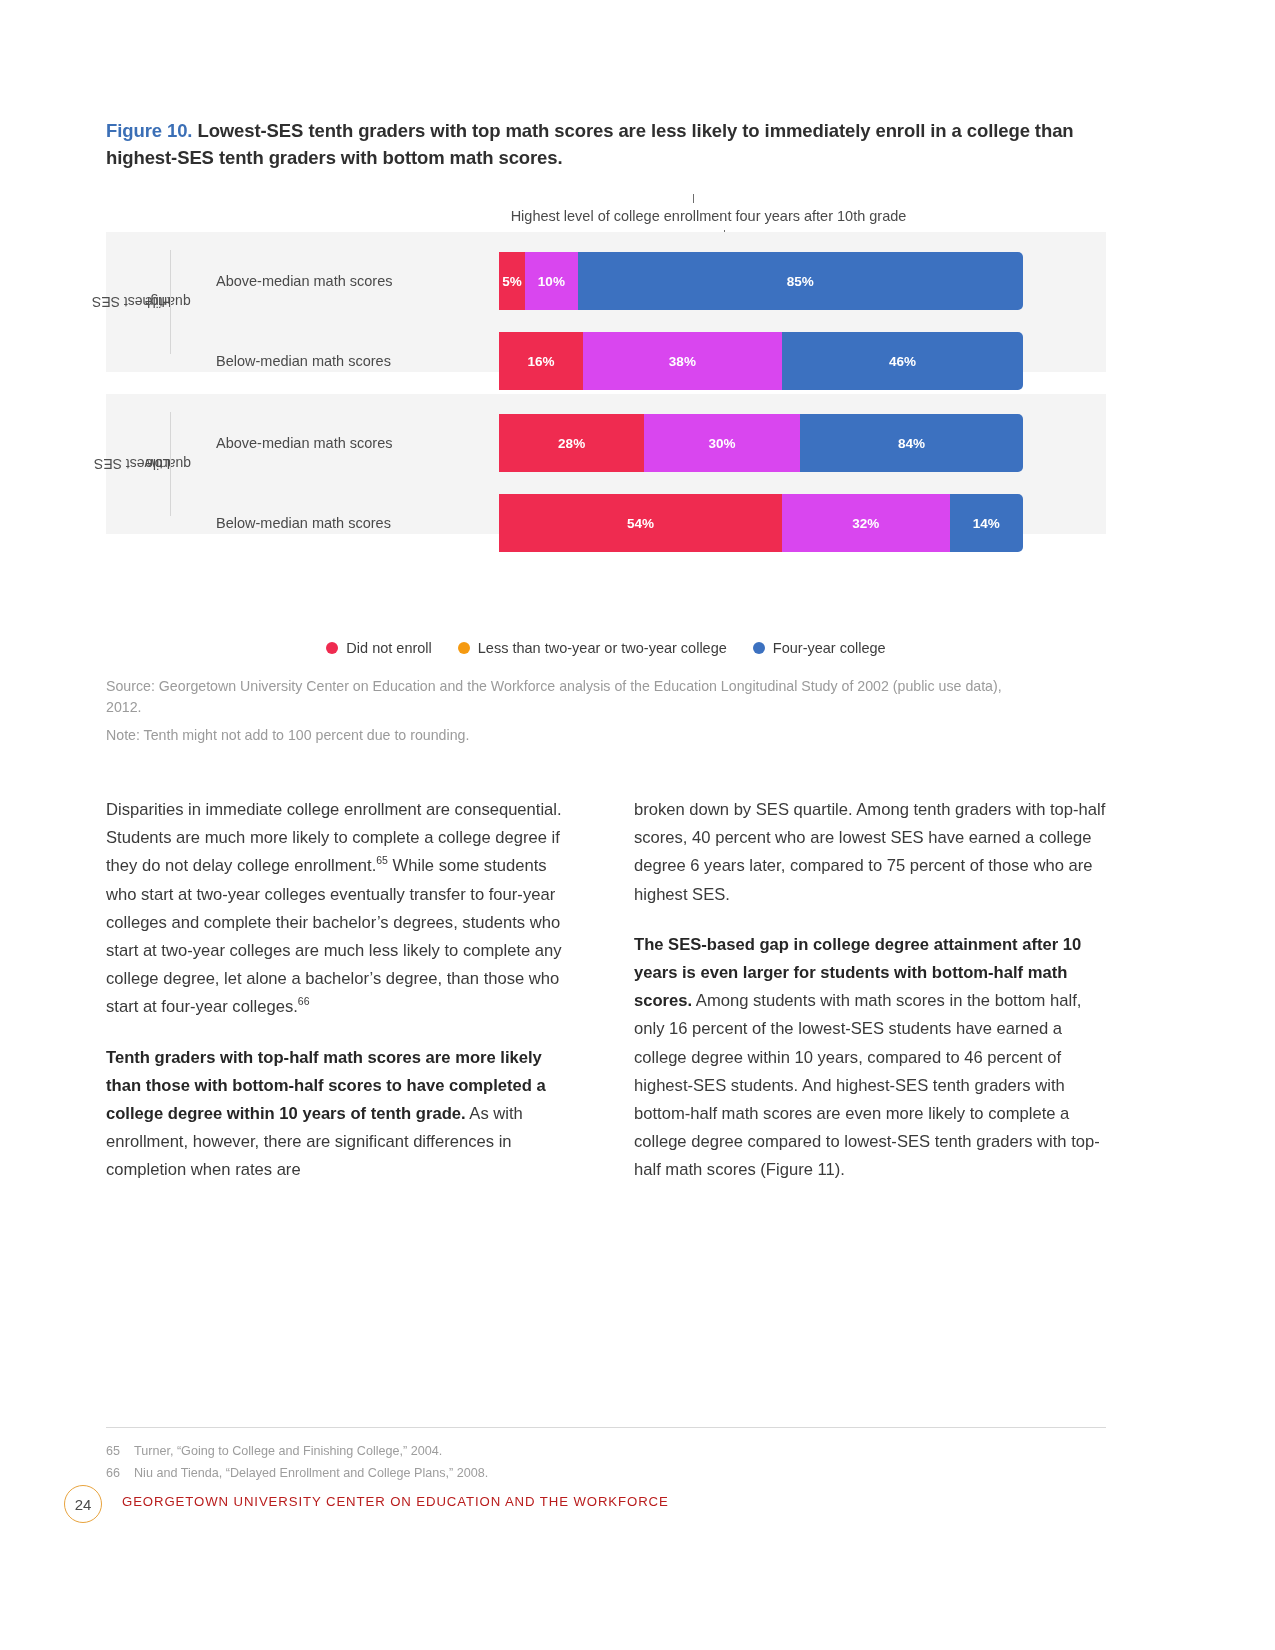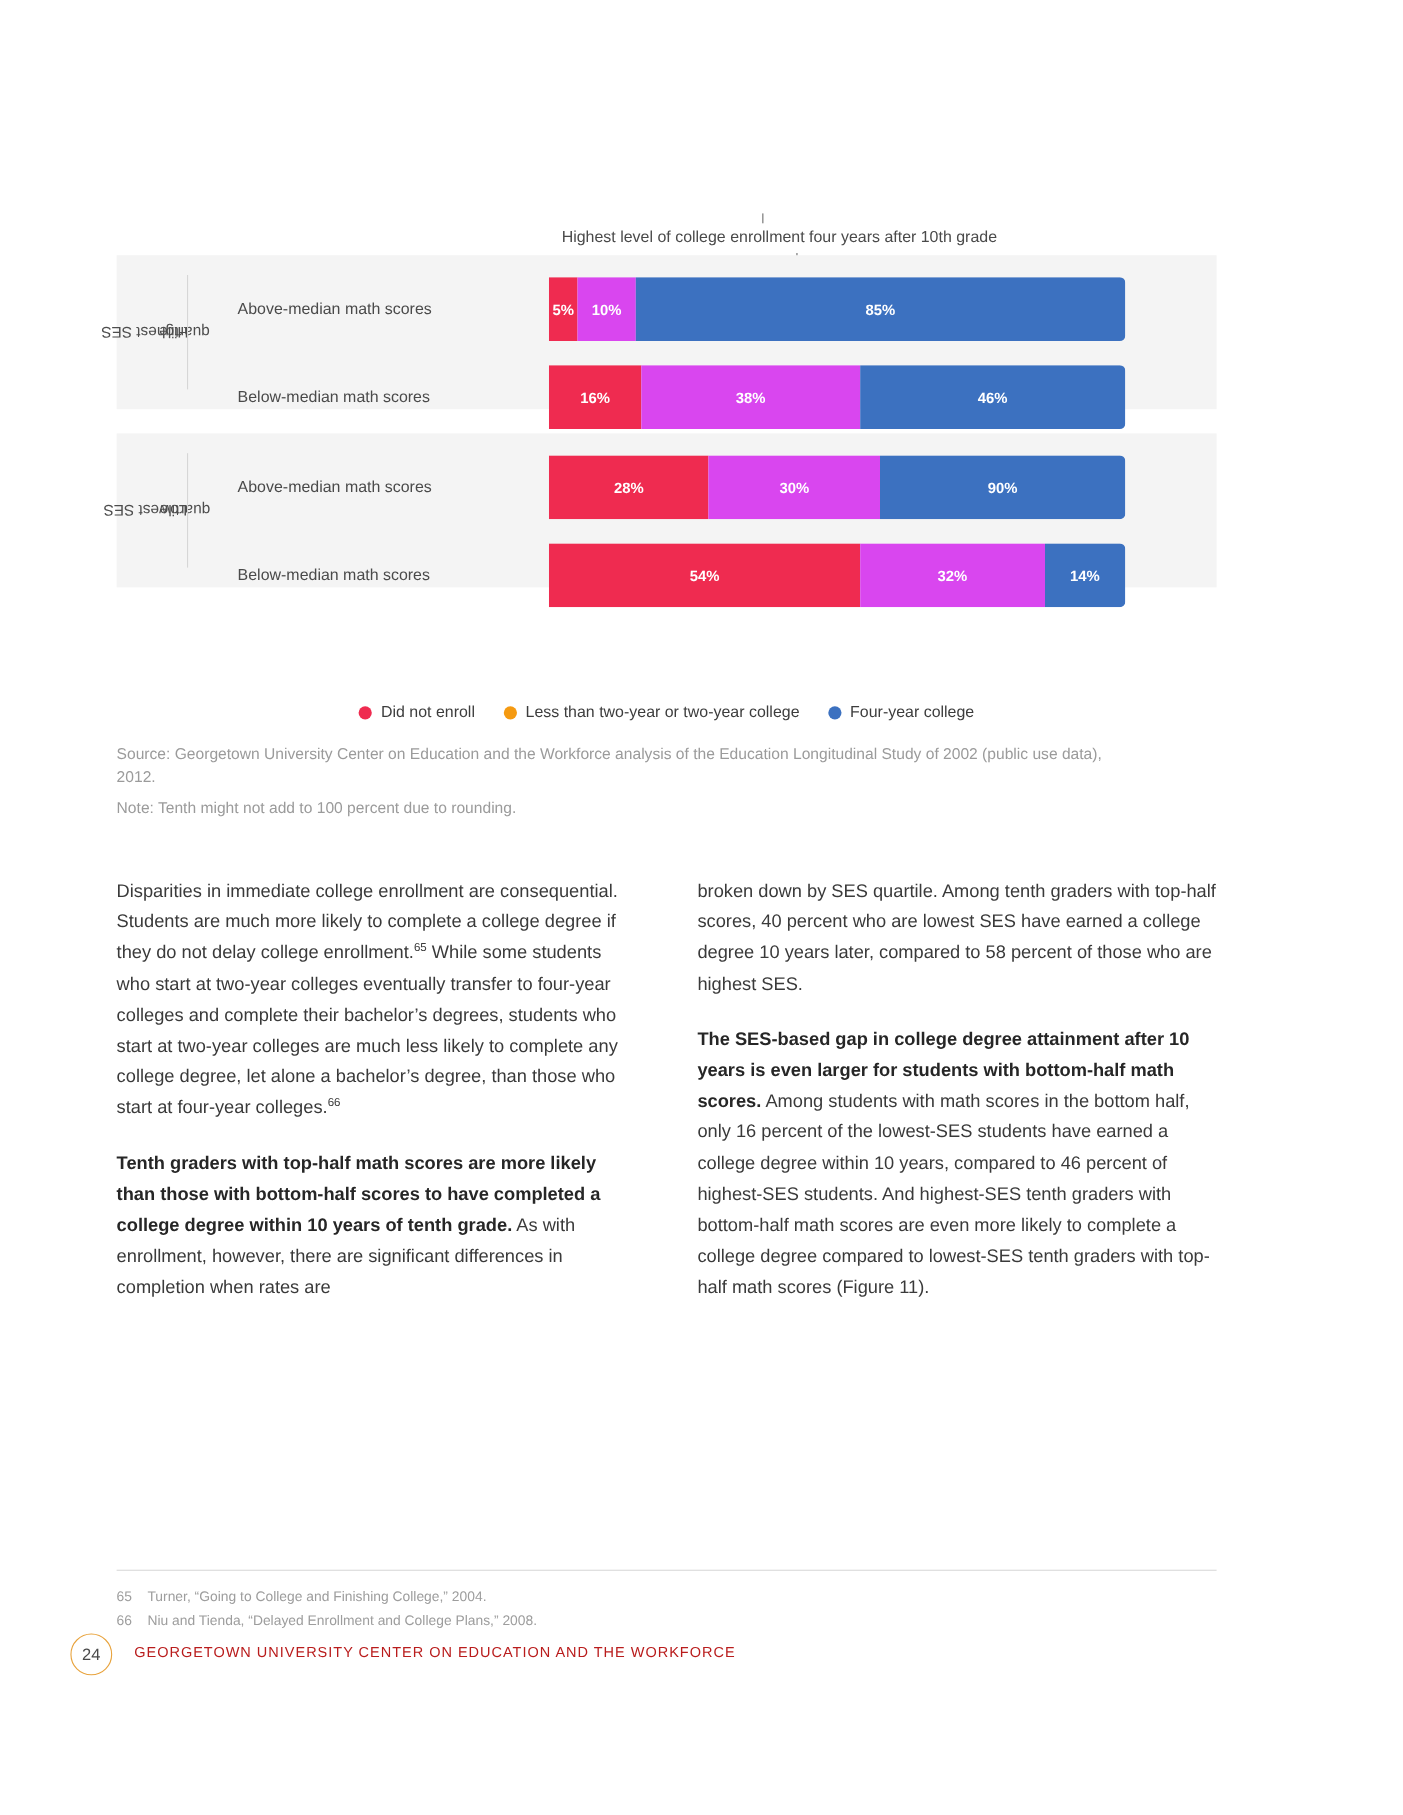--- a/index.html
+++ b/index.html
@@ -248,20 +248,23 @@
     letter-spacing: 0.9px;
     color: #b91c1c;
     white-space: nowrap;
   }
 </style>
 </head>
 <body>
 
 <div class="page">
 
+  <div class="fig-title">
+    <span class="fig-label">Figure 10.</span><span class="fig-text"> Lowest-SES tenth graders with top math scores are less likely to immediately enroll in a college than highest-SES tenth graders with bottom math scores.</span>
+  </div>
 
   <div class="chart-wrap">
 
     <div class="axis-caption">
       <span class="rule left"></span>
       <span class="cap-text">Highest level of college enrollment four years after 10th grade</span>
       <span class="rule right"></span>
     </div>
 
     <div class="panel">
@@ -299,21 +302,21 @@
           <span>quartile</span>
         </span>
       </div>
       <div class="group-divider"></div>
 
       <div class="bar-row">
         <div class="row-label">Above-median math scores</div>
         <div class="bars">
           <div class="seg s0" style="width:28%">28%</div>
           <div class="seg s1" style="width:30%">30%</div>
-          <div class="seg s2" style="width:43%">90%</div>
+          <div class="seg s2" style="width:43%">84%</div>
         </div>
       </div>
 
       <div class="bar-row">
         <div class="row-label">Below-median math scores</div>
         <div class="bars">
           <div class="seg s0" style="width:54%">54%</div>
           <div class="seg s1" style="width:32%">32%</div>
           <div class="seg s2" style="width:14%">14%</div>
         </div>
@@ -338,21 +341,21 @@
 
   <div class="source">Source: Georgetown University Center on Education and the Workforce analysis of the Education Longitudinal Study of 2002 (public use data), 2012.</div>
   <div class="note">Note: Tenth might not add to 100 percent due to rounding.</div>
 
   <div class="cols">
     <div class="col">
       <p><span>Disparities in immediate college enrollment are consequential. Students are much more likely to complete a college degree if they do not delay college enrollment.</span><sup>65</sup><span> While some students who start at two-year colleges eventually transfer to four-year colleges and complete their bachelor’s degrees, students who start at two-year colleges are much less likely to complete any college degree, let alone a bachelor’s degree, than those who start at four-year colleges.</span><sup>66</sup></p>
       <p><b>Tenth graders with top-half math scores are more likely than those with bottom-half scores to have completed a college degree within 10 years of tenth grade.</b><span> As with enrollment, however, there are significant differences in completion when rates are</span></p>
     </div>
     <div class="col">
-      <p><span>broken down by SES quartile. Among tenth graders with top-half scores, 40 percent who are lowest SES have earned a college degree 10 years later, compared to 58 percent of those who are highest SES.</span></p>
+      <p><span>broken down by SES quartile. Among tenth graders with top-half scores, 40 percent who are lowest SES have earned a college degree 6 years later, compared to 75 percent of those who are highest SES.</span></p>
       <p><b>The SES-based gap in college degree attainment after 10 years is even larger for students with bottom-half math scores.</b><span> Among students with math scores in the bottom half, only 16 percent of the lowest-SES students have earned a college degree within 10 years, compared to 46 percent of highest-SES students. And highest-SES tenth graders with bottom-half math scores are even more likely to complete a college degree compared to lowest-SES tenth graders with top-half math scores (Figure 11).</span></p>
     </div>
   </div>
 
   <div class="foot-rule"></div>
   <div class="footnotes">
     <div class="fn">
       <span class="num">65</span>
       <span>Turner, “Going to College and Finishing College,” 2004.</span>
     </div>

